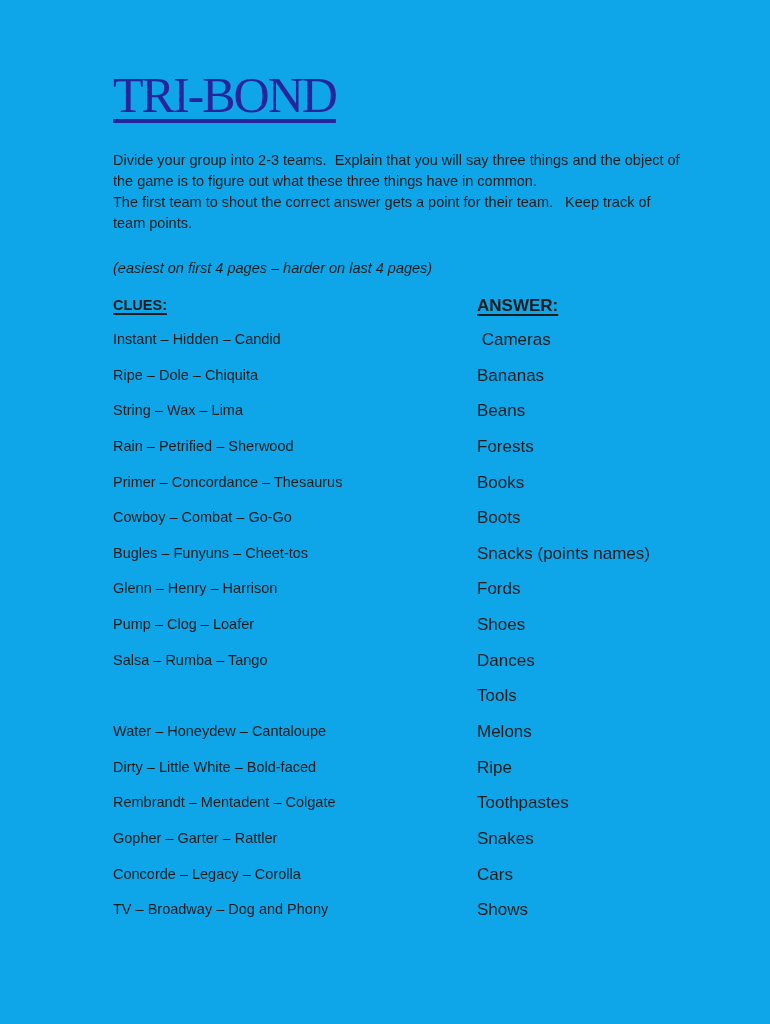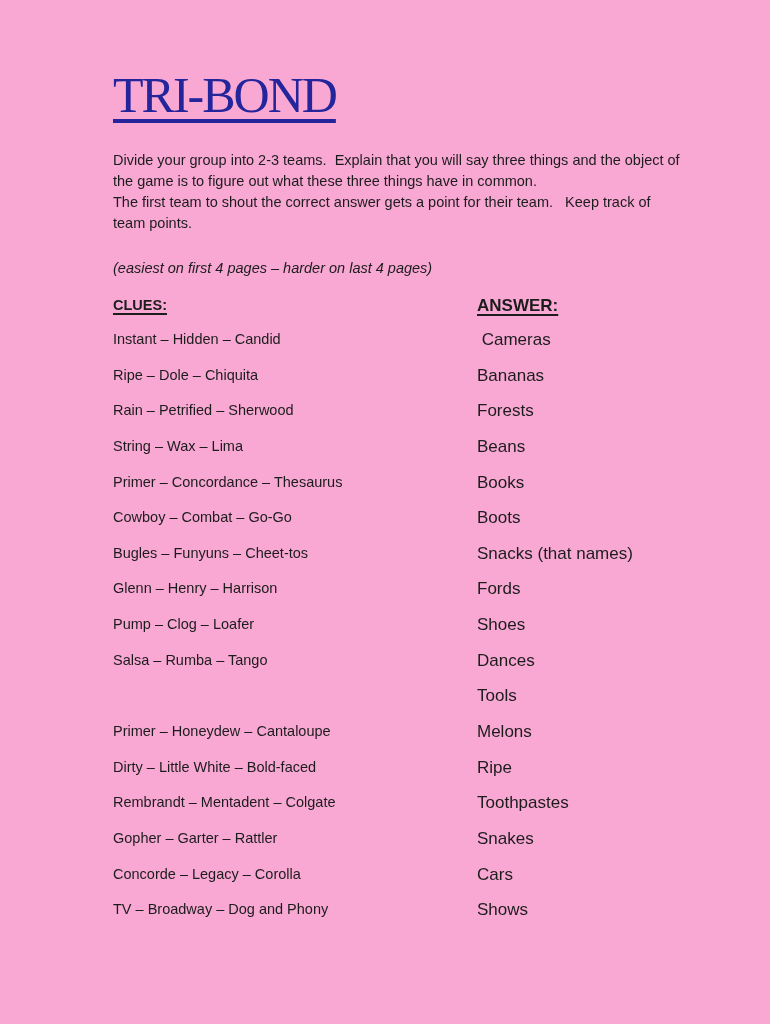--- a/index.html
+++ b/index.html
@@ -4,21 +4,21 @@
 <style>
   html, body {
     margin: 0;
     padding: 0;
     background: #ffffff;
   }
   .page {
     position: relative;
     width: 770px;
     height: 1024px;
-    background: #f9a8d4;
+    background: #0ea5e9;
     overflow: hidden;
     font-family: "Liberation Sans", sans-serif;
     color: #1c1c1c;
   }
   .abs { position: absolute; left: 113px; }
 
   .doc-title {
     top: 70px;
     font-family: "Liberation Serif", serif;
     font-weight: normal;
@@ -93,42 +93,42 @@
       <span class="clue-col">Instant – Hidden – Candid</span>
       <span class="answer-col"> Cameras</span>
     </div>
 
     <div class="row">
       <span class="clue-col">Ripe – Dole – Chiquita</span>
       <span class="answer-col">Bananas</span>
     </div>
 
     <div class="row">
-      <span class="clue-col">Rain – Petrified – Sherwood</span>
-      <span class="answer-col">Forests</span>
+      <span class="clue-col">String – Wax – Lima</span>
+      <span class="answer-col">Beans</span>
     </div>
 
     <div class="row">
-      <span class="clue-col">String – Wax – Lima</span>
-      <span class="answer-col">Beans</span>
+      <span class="clue-col">Rain – Petrified – Sherwood</span>
+      <span class="answer-col">Forests</span>
     </div>
 
     <div class="row">
       <span class="clue-col">Primer – Concordance – Thesaurus</span>
       <span class="answer-col">Books</span>
     </div>
 
     <div class="row">
       <span class="clue-col">Cowboy – Combat – Go-Go</span>
       <span class="answer-col">Boots</span>
     </div>
 
     <div class="row">
       <span class="clue-col">Bugles – Funyuns – Cheet-tos</span>
-      <span class="answer-col">Snacks (that names)</span>
+      <span class="answer-col">Snacks (points names)</span>
     </div>
 
     <div class="row">
       <span class="clue-col">Glenn – Henry – Harrison</span>
       <span class="answer-col">Fords</span>
     </div>
 
     <div class="row">
       <span class="clue-col">Pump – Clog – Loafer</span>
       <span class="answer-col">Shoes</span>
@@ -137,21 +137,21 @@
     <div class="row">
       <span class="clue-col">Salsa – Rumba – Tango</span>
       <span class="answer-col">Dances</span>
     </div>
 
     <div class="row">
       <span class="answer-col">Tools</span>
     </div>
 
     <div class="row">
-      <span class="clue-col">Primer – Honeydew – Cantaloupe</span>
+      <span class="clue-col">Water – Honeydew – Cantaloupe</span>
       <span class="answer-col">Melons</span>
     </div>
 
     <div class="row">
       <span class="clue-col">Dirty – Little White – Bold-faced</span>
       <span class="answer-col">Ripe</span>
     </div>
 
 
     <div class="row">

